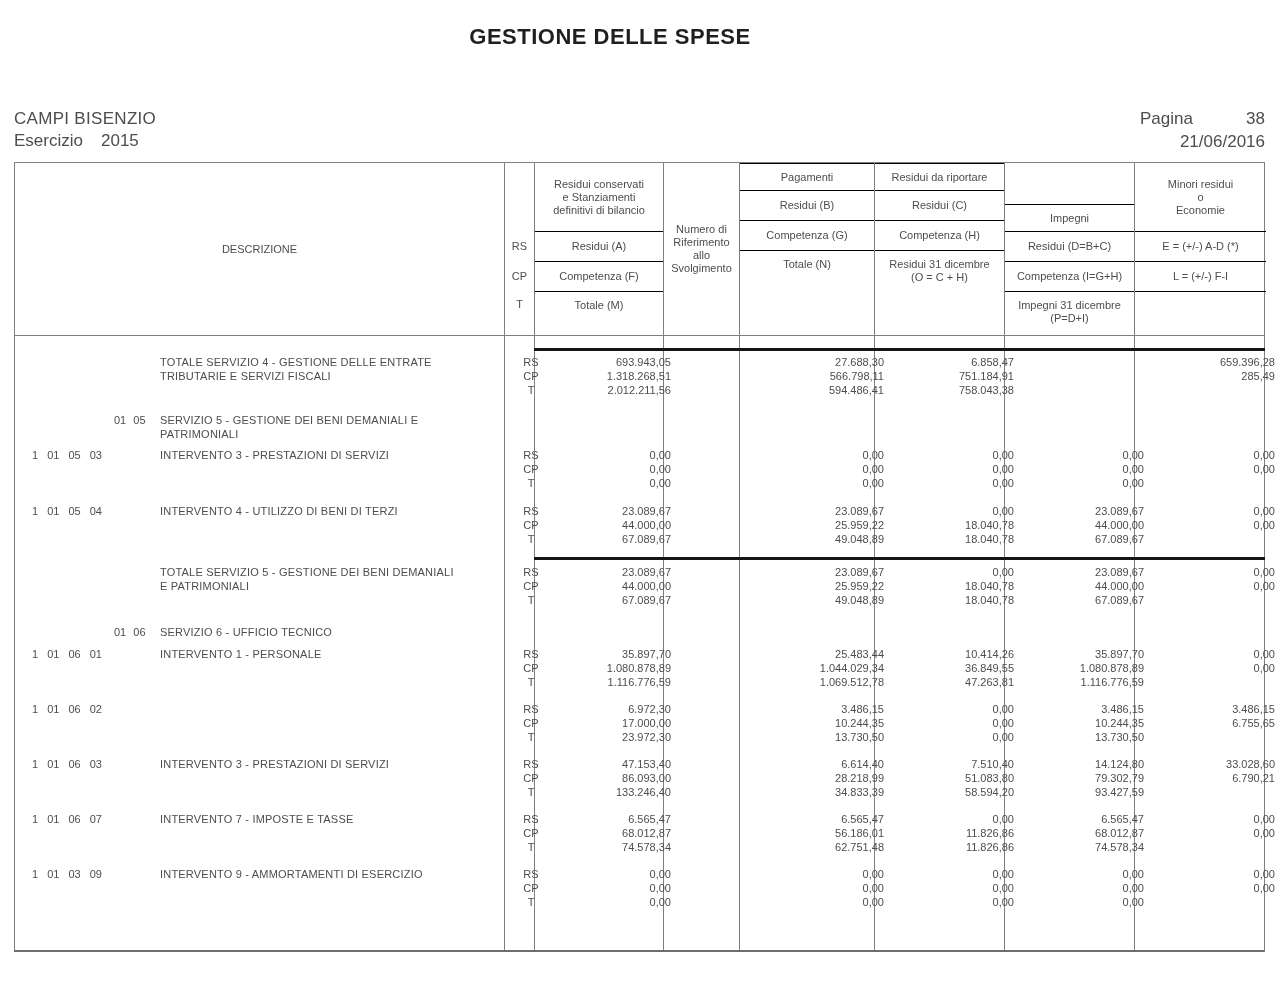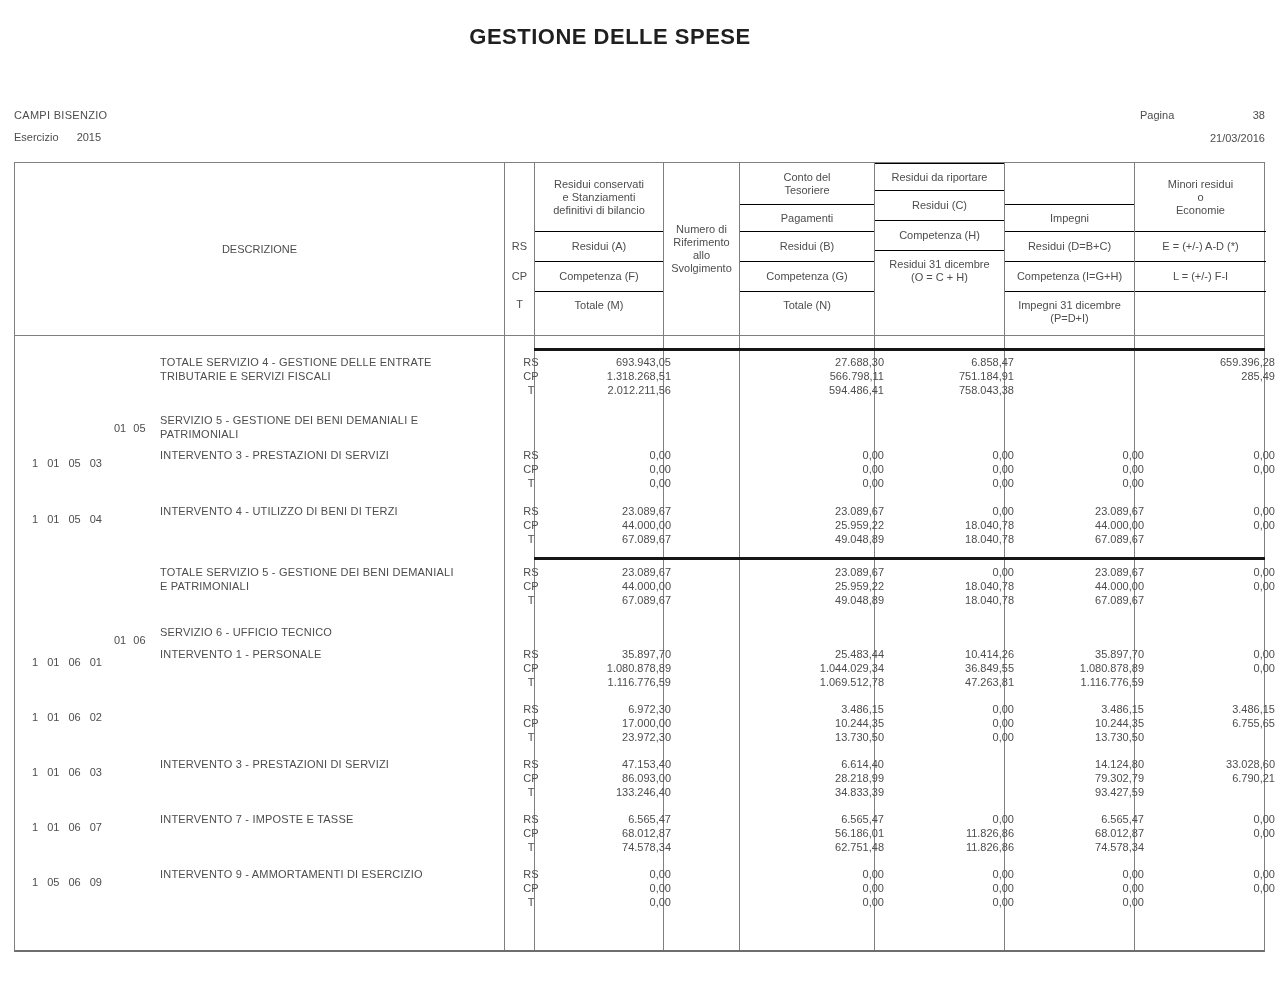--- a/index.html
+++ b/index.html
@@ -2,21 +2,21 @@
 <html><head>
 <meta charset="utf-8">
 <style>
   * { margin:0; padding:0; box-sizing:border-box; }
   html,body { width:1280px; height:989px; background:#ffffff; overflow:hidden; }
   body { position:relative; font-family:"Liberation Sans","DejaVu Sans",sans-serif; color:#4d4d4d; }
   .abs { position:absolute; }
 
   .page-title { top:24px; left:0; width:1220px; text-align:center;
     font-size:22px; font-weight:bold; letter-spacing:.5px; color:#1f1f1f; }
-  .meta { font-size:11px; color:#4d4d4d; }
+  .meta { font-size:17px; color:#4d4d4d; }
   .municipality { top:109px; left:14px; letter-spacing:.3px; }
   .esercizio { top:131px; left:14px; }
   .esercizio .val { margin-left:18px; }
   .pagina-label { top:109px; left:1140px; }
   .pagina-value { top:109px; right:15px; }
   .print-date { top:132px; right:15px; }
 
   .frame { top:162px; left:14px; width:1251px; height:790px;
     border:1px solid #7f7f7f; border-bottom:2px solid #6e6e6e; }
 
@@ -32,42 +32,42 @@
   .h45{height:45px;} .h172{height:172px;}
   .cell-top { align-items:flex-start; padding-top:7px; }
 
   
   .data { position:absolute; top:173px; left:0; right:0; bottom:0; }
   .vline { position:absolute; top:0; bottom:0; width:1px; background:#7f7f7f; }
   .thick { position:absolute; left:519px; width:731px; height:3px; background:#161616; }
 
   .grp { position:absolute; left:12px; width:100%; height:44px;
     font-size:11px; line-height:14px; color:#4d4d4d; }
-  .code { position:absolute; left:5px; top:0; white-space:pre; word-spacing:6px;margin-top:8px; }
+  .code { position:absolute; left:5px; top:0; white-space:pre; word-spacing:6px; }
   .grp.svc .code { left:87px; word-spacing:4px; }
   .desc { position:absolute; left:133px; top:0; white-space:pre; letter-spacing:.2px; }
   .rst  { position:absolute; left:489px; top:0; width:30px; text-align:center; }
   .nums { position:absolute; top:0; text-align:right; }
   .na { left:520px; width:124px; }
   .nb { left:725px; width:132px; }
   .nc { left:860px; width:127px; }
   .nd { left:990px; width:127px; }
   .ne { left:1120px; width:128px; }
 </style>
 </head>
 <body>
 
 <div class="abs page-title">GESTIONE DELLE SPESE</div>
 <div class="abs meta municipality">CAMPI BISENZIO</div>
 <div class="abs meta esercizio">
   <span>Esercizio</span><span class="val">2015</span>
 </div>
 <div class="abs meta pagina-label">Pagina</div>
 <div class="abs meta pagina-value">38</div>
-<div class="abs meta print-date">21/03/2016</div>
+<div class="abs meta print-date">21/06/2016</div>
 
 <div class="abs frame">
 
   <div class="hdr">
 
     <div class="hcol first" style="left:0;width:489px;">
       <div class="hcell h172">DESCRIZIONE</div>
     </div>
 
     <div class="hcol" style="left:489px;width:30px;">
@@ -87,22 +87,20 @@
     </div>
 
     <div class="hcol" style="left:648px;width:76px;">
       <div class="hcell h172">Numero di
 Riferimento
 allo
 Svolgimento</div>
     </div>
 
     <div class="hcol" style="left:724px;width:135px;">
-      <div class="hcell h41">Conto del
-Tesoriere</div>
       <div class="hcell h27 bt">Pagamenti</div>
       <div class="hcell h30 bt">Residui (B)</div>
       <div class="hcell h30 bt">Competenza (G)</div>
       <div class="hcell h45 bt cell-top">Totale (N)</div>
     </div>
 
     <div class="hcol" style="left:859px;width:130px;">
       <div class="hcell h27 bt">Residui da riportare</div>
       <div class="hcell h30 bt">Residui (C)</div>
       <div class="hcell h30 bt">Competenza (H)</div>
@@ -361,20 +359,25 @@
       <div class="nums na">
           <div>47.153,40</div>
           <div>86.093,00</div>
           <div>133.246,40</div>
         </div>
       <div class="nums nb">
           <div>6.614,40</div>
           <div>28.218,99</div>
           <div>34.833,39</div>
         </div>
+      <div class="nums nc">
+          <div>7.510,40</div>
+          <div>51.083,80</div>
+          <div>58.594,20</div>
+        </div>
       <div class="nums nd">
           <div>14.124,80</div>
           <div>79.302,79</div>
           <div>93.427,59</div>
         </div>
       <div class="nums ne">
           <div>33.028,60</div>
           <div>6.790,21</div>
         </div>
     </div>
@@ -407,21 +410,21 @@
           <div>68.012,87</div>
           <div>74.578,34</div>
         </div>
       <div class="nums ne">
           <div>0,00</div>
           <div>0,00</div>
         </div>
     </div>
 
     <div class="grp" style="top:531px">
-      <div class="code">1 05 06 09</div>
+      <div class="code">1 01 03 09</div>
       <div class="desc">INTERVENTO 9 - AMMORTAMENTI DI ESERCIZIO</div>
       <div class="rst">
           <div>RS</div>
           <div>CP</div>
           <div>T</div>
         </div>
       <div class="nums na">
           <div>0,00</div>
           <div>0,00</div>
           <div>0,00</div>

